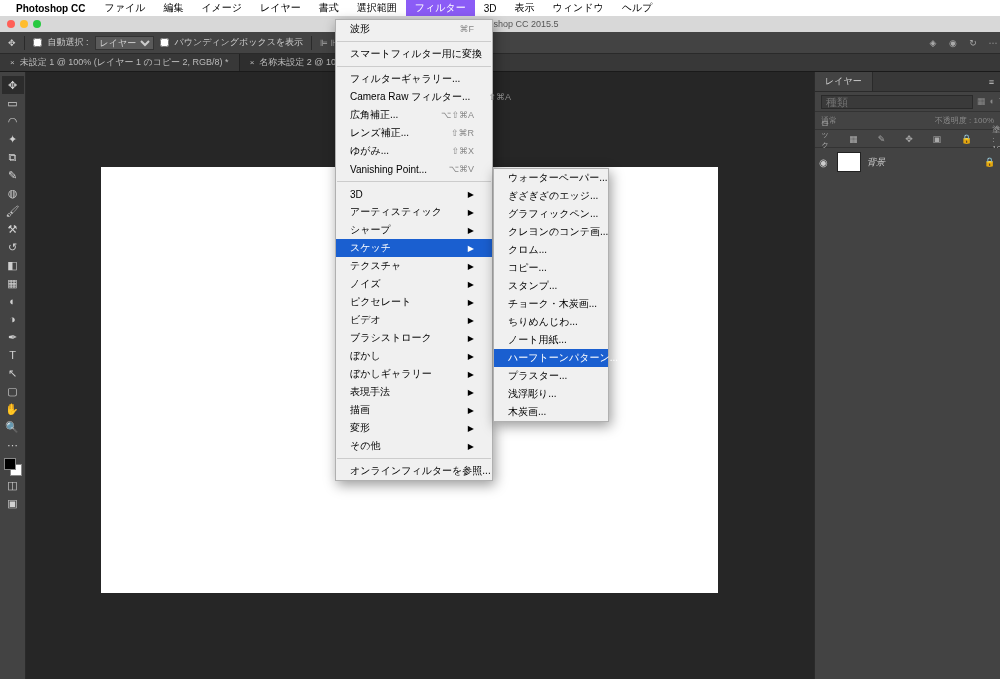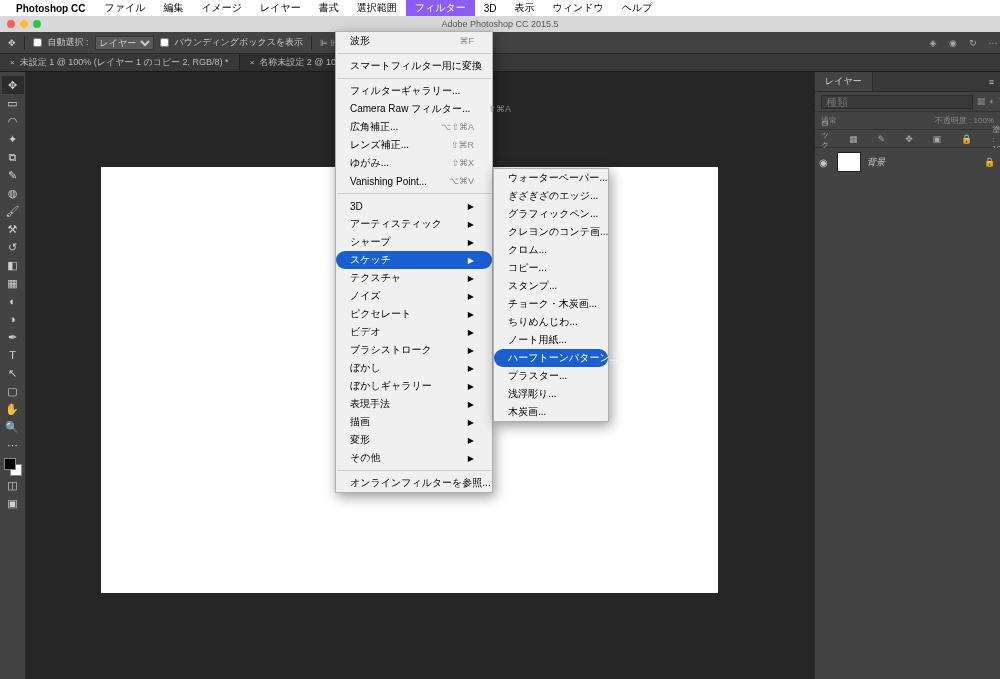--- a/index.html
+++ b/index.html
@@ -50,26 +50,26 @@
 .panel-lock { height: 18px; display: flex; align-items: center; padding: 0 6px; font-size: 8px; color: #aaa; border-bottom: 1px solid #333; gap: 20px; }
 .panel-lock .lico { width: 11px; font-size: 9px; text-align: center; }
 .layer-row { height: 28px; display: flex; align-items: center; padding: 0 4px; gap: 6px; background: #434343; }
 .layer-row .eye { width: 12px; color: #ccc; font-size: 10px; }
 .layer-row .thumb { width: 24px; height: 20px; background: #fff; border: 1px solid #222; }
 .layer-row .lname { flex: 1; font-style: italic; font-size: 9px; }
 .layer-row .lock { width: 12px; color: #aaa; font-size: 9px; }
 
 .dropdown { position: absolute; background: #f0f0f0; border: 1px solid #b0b0b0; box-shadow: 2px 4px 12px rgba(0,0,0,0.4); font-size: 10px; color: #000; }
 .dropdown .drow { height: 18px; padding: 0 18px 0 14px; display: flex; align-items: center; justify-content: space-between; white-space: nowrap; }
-.dropdown .drow.hl { background: #1a5fd0; color: #fff; border-radius: 9px; }
+.dropdown .drow.hl { background: #1a5fd0; color: #fff; }
 .dropdown .dsep { height: 1px; background: #ccc; margin: 3px 1px; }
 .dropdown .arrow { font-size: 8px; margin-left: 20px; }
 .dropdown .sc { color: #888; font-size: 9px; margin-left: 18px; }
 
-.dd1 { top: 31px; left: 335px; width: 158px; }
+.dd1 { top: 19px; left: 335px; width: 158px; }
 .dd2 { top: 168px; left: 493px; width: 116px; }
 </style>
 </head>
 <body>
 
 <div class="menubar">
   <span class="apple"></span>
   <span class="app">Photoshop CC</span>
   <span class="mitem">ファイル</span>
   <span class="mitem">編集</span>

